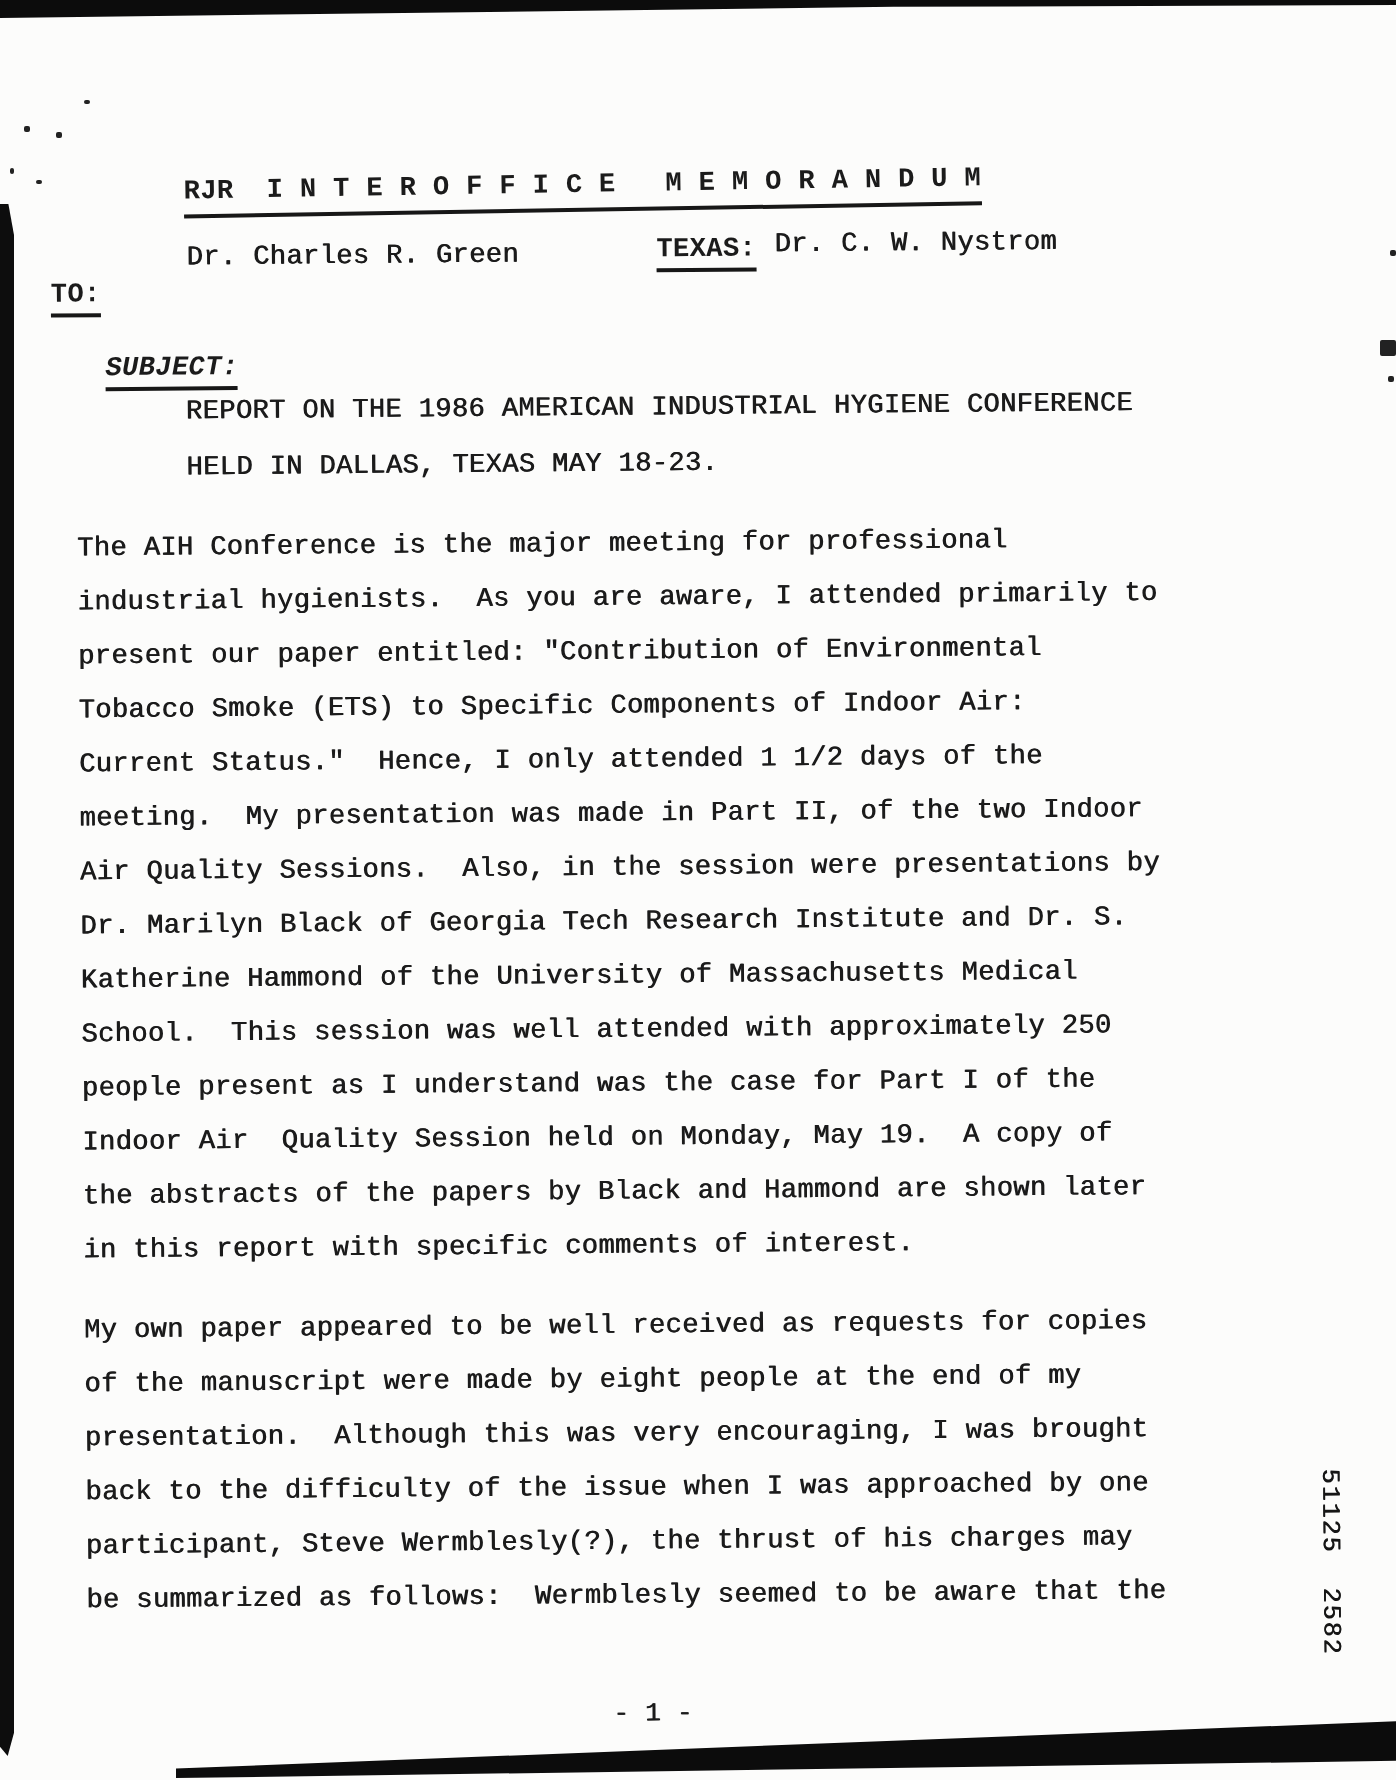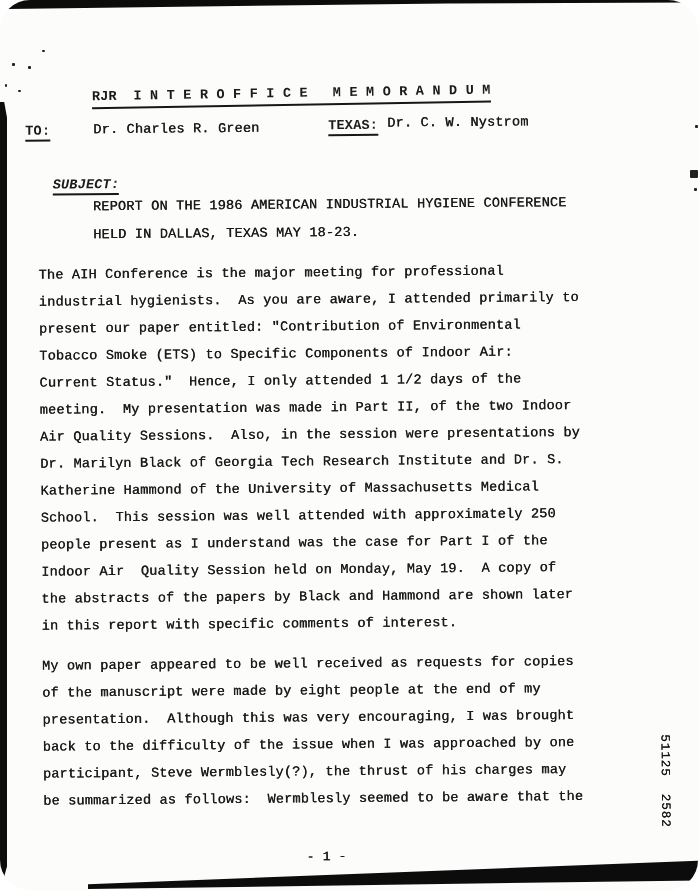--- a/index.html
+++ b/index.html
@@ -8,21 +8,20 @@
     background: #ffffff;
   }
   .page {
     position: relative;
     width: 698px;
     height: 890px;
     background: #fcfcfb;
     overflow: hidden;
     font-family: "Liberation Mono", "DejaVu Sans Mono", monospace;
     color: #1b1b1b;
-    border-radius: 30px;
   }
   
   .top-bar {
     position: absolute; left: 0; top: 0;
     width: 698px; height: 9px;
     background: #0c0c0c;
     clip-path: polygon(0 0, 100% 0, 100% 28%, 64% 38%, 0 100%);
   }
   .bottom-bar {
     position: absolute; left: 88px; top: 858px;
@@ -64,21 +63,21 @@
     border-bottom: 2.5px solid #171717;
     padding-bottom: 3px;
     transform: rotate(-0.45deg);
     transform-origin: 0 100%;
   }
   .label-underline {
     display: inline-block;
     border-bottom: 2px solid #171717;
     padding-bottom: 1px;
   }
-  .to-label    { position: absolute; left: 28px;  top: 121px; }
+  .to-label    { position: absolute; left: 28px;  top: 138px; }
   .to-value    { position: absolute; left: 96px;  top: 120px; }
   .from-label  { position: absolute; left: 331px; top: 118px; }
   .from-value  { position: absolute; left: 390px; top: 116px; }
   .subject-label { position: absolute; left: 55px; top: 175px; font-style: italic; }
   .subject-lines { position: absolute; left: 95px; top: 197px; }
   .subject-lines .text-line { height: 28px; }
   .paragraph { position: absolute; left: 40px; }
   .para-1 { top: 265px; }
   .para-2 { top: 656px; }
   .paragraph .text-line { height: 27px; }

